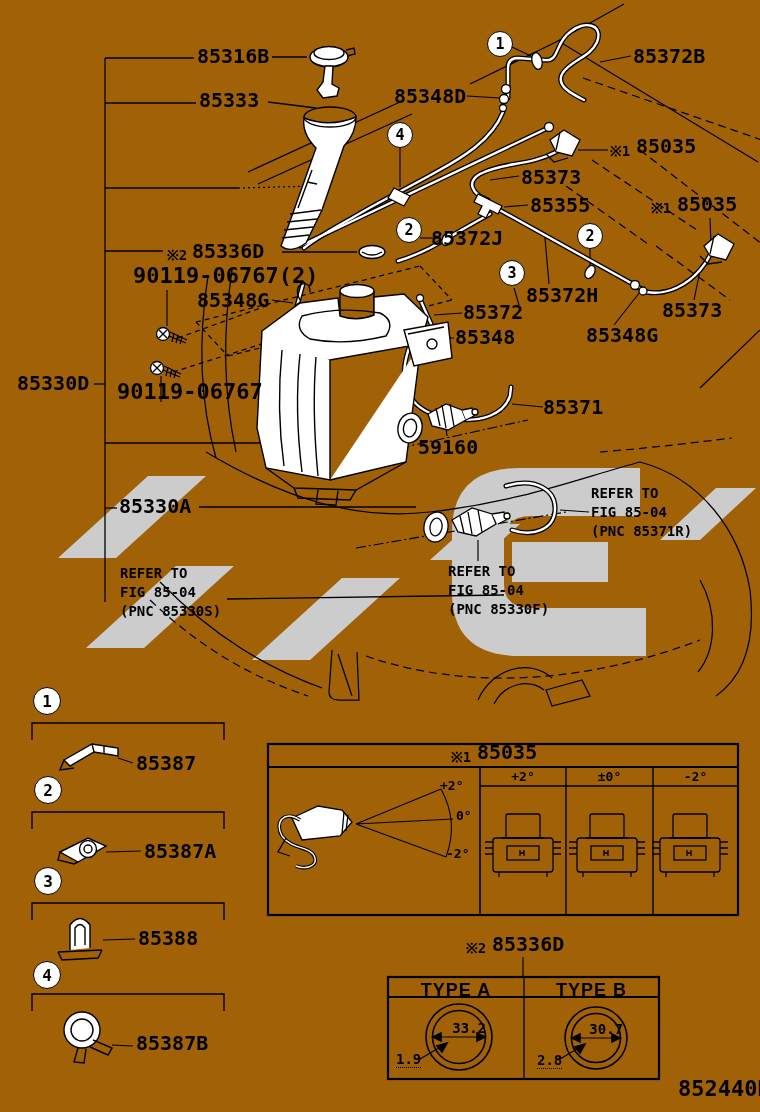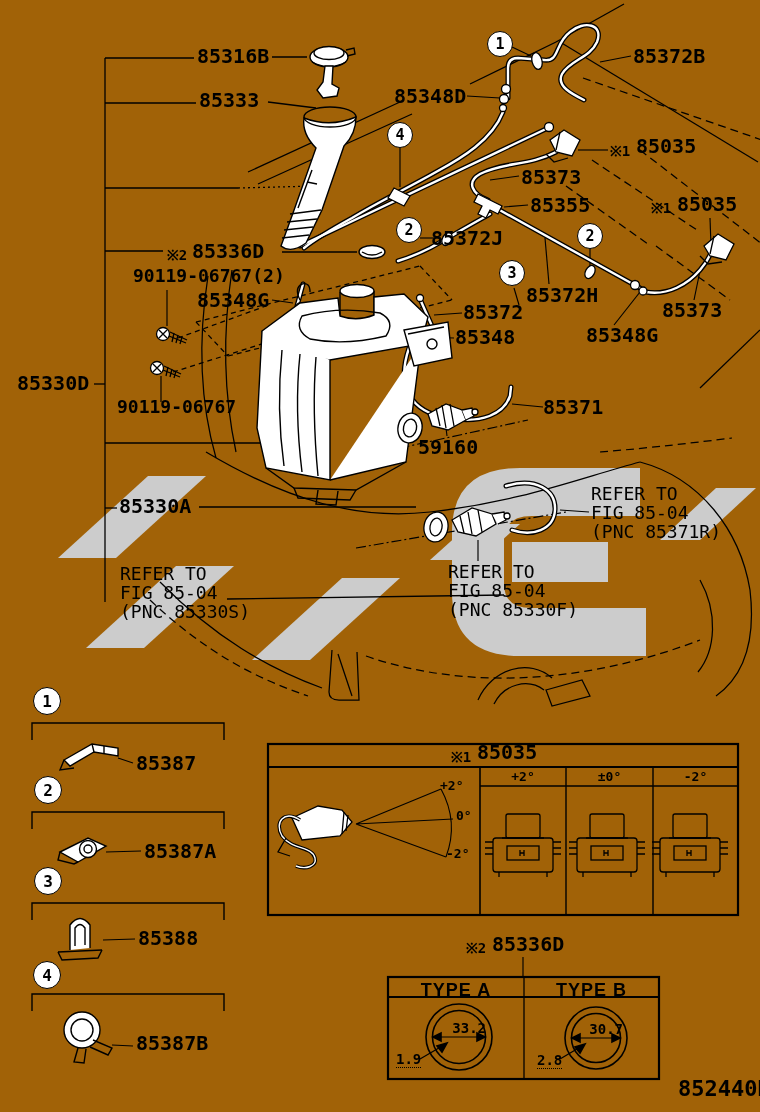--- a/index.html
+++ b/index.html
@@ -1,22 +1,22 @@
 <!DOCTYPE html>
 <html><head>
 <meta charset="utf-8">
 <style>
   html,body{margin:0;padding:0;background:#fff}
   .stage{position:relative;width:760px;height:1112px;background:#a16207;
          font-family:"DejaVu Sans Mono",monospace;color:#000;overflow:hidden}
   .stage svg{position:absolute;left:0;top:0}
   .pn{position:absolute;font-weight:bold;font-size:20px;line-height:21px;white-space:nowrap}
-  .pn-sm{font-size:18px}
+  .pn-sm{font-size:22px}
   .note{position:absolute;font-weight:bold;font-size:14px;line-height:16px}
-  .refer{position:absolute;font-weight:normal;font-size:18px;line-height:19px;white-space:nowrap}
+  .refer{position:absolute;font-weight:bold;font-size:14px;line-height:19px;white-space:nowrap}
   .refer div{white-space:nowrap}
   .balloon{position:absolute;width:26px;height:26px;border:1.7px solid #000;border-radius:50%;
            background:#fff;display:flex;align-items:center;justify-content:center;
            font-size:15px;font-weight:bold;box-sizing:border-box}
   .balloon.lg{width:28px;height:28px;font-size:16px}
   .cell-h{position:absolute;font-weight:bold;font-size:13px;text-align:center}
   .ang{position:absolute;font-weight:bold;font-size:13px}
   .ttl-sans{position:absolute;font-family:"Liberation Sans",sans-serif;font-weight:bold;
             font-size:18px;text-align:center;letter-spacing:1px}
   .dim{position:absolute;font-weight:bold;font-size:14px;text-align:right}
@@ -359,21 +359,21 @@
 <div class="note" style="left:167px;top:247px">※2</div>
 <div class="pn" style="left:192px;top:241px">85336D</div>
 <div class="pn pn-sm" style="left:133px;top:265px">90119-06767(2)</div>
 <div class="pn" style="left:197px;top:290px">85348G</div>
 <div class="pn" style="left:526px;top:285px">85372H</div>
 <div class="pn" style="left:463px;top:302px">85372</div>
 <div class="pn" style="left:455px;top:327px">85348</div>
 <div class="pn" style="left:586px;top:325px">85348G</div>
 <div class="pn" style="left:662px;top:300px">85373</div>
 <div class="pn" style="left:17px;top:373px">85330D</div>
-<div class="pn pn-sm" style="left:117px;top:396px">90119-06767</div>
+<div class="pn pn-sm" style="left:117px;top:381px">90119-06767</div>
 <div class="pn" style="left:543px;top:397px">85371</div>
 <div class="pn" style="left:418px;top:437px">59160</div>
 <div class="pn" style="left:119px;top:496px">85330A</div>
 
 <div class="refer" style="left:591px;top:484px">
   <div>REFER TO</div>
   <div>FIG 85-04</div>
   <div>(PNC 85371R)</div>
 </div>
 <div class="refer" style="left:448px;top:562px">

